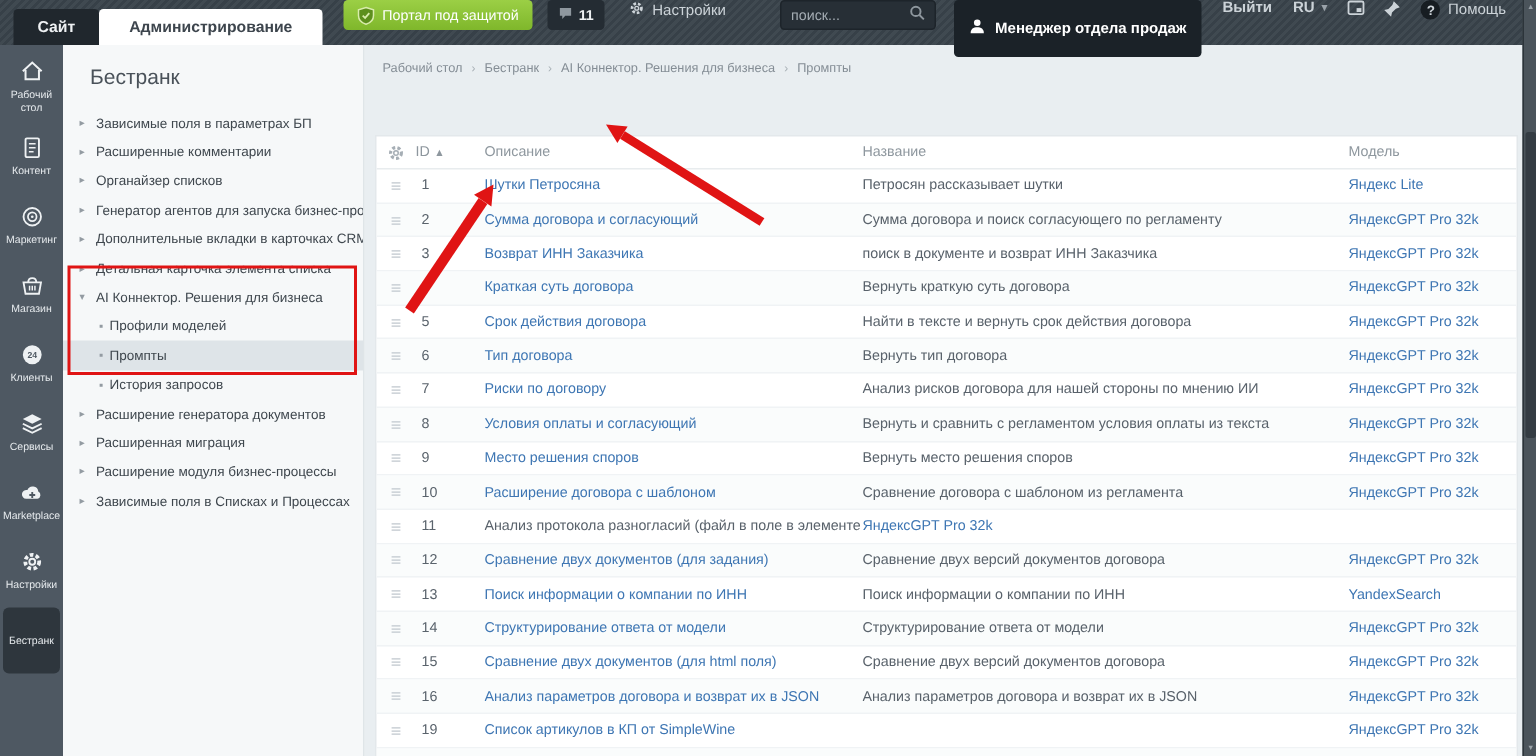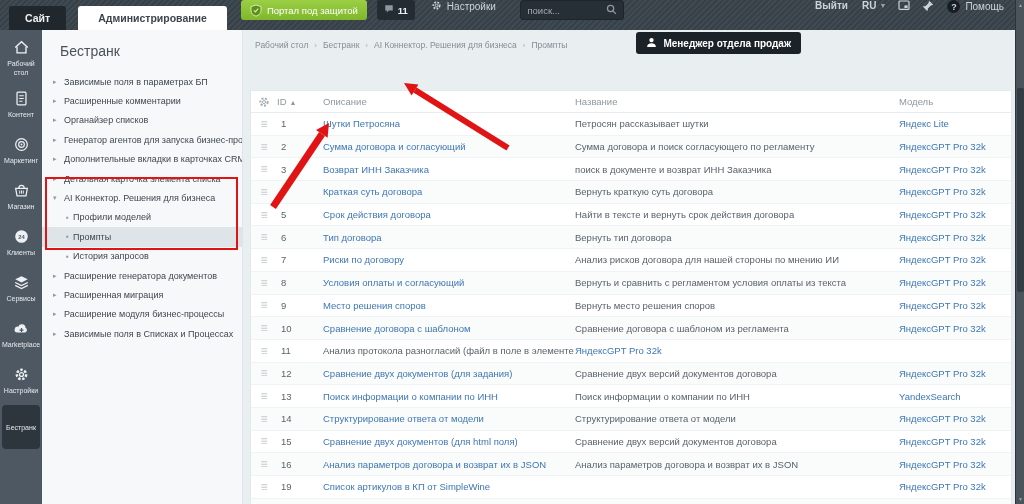--- a/index.html
+++ b/index.html
@@ -6,33 +6,33 @@
   body { font-family:"Liberation Sans", sans-serif; }
   .screen { position:relative; width:1024px; height:504px; background:#e9eef1; overflow:hidden; }
 
   
   .topbar { position:absolute; left:0; top:0; width:1024px; height:30px; background:#39434b;
     background-image:repeating-linear-gradient(135deg, rgba(255,255,255,.035) 0 2px, rgba(0,0,0,.04) 2px 4px);
     display:flex; align-items:flex-start; z-index:3; }
   .tab { height:24px; margin-top:6px; display:flex; align-items:center; padding:0 16px;
     font-size:10.5px; font-weight:bold; border-radius:3px 3px 0 0; white-space:nowrap; }
   .tab-site { background:#20272d; color:#eef1f3; margin-left:9px; }
-  .tab-admin { background:#ffffff; color:#3d454d; margin-left:12px; padding:4px 20px; }
+  .tab-admin { background:#ffffff; color:#3d454d; margin-left:0; padding:4px 20px; }
   .btn-protect { margin-left:14px; height:20px; display:flex; align-items:center; gap:5px;
     background:linear-gradient(#9bcf45,#7fb72b); border-radius:3px; padding:0 9px;
     color:#fff; font-size:9.5px; font-weight:normal; white-space:nowrap; }
   .badge-msgs { margin-left:10px; height:20px; display:flex; align-items:center; gap:4px;
     background:#242c33; border-radius:3px; padding:0 7px; color:#eef1f3; font-size:9.5px; font-weight:bold; }
   .top-settings { margin-left:16px; display:flex; align-items:center; gap:5px; color:#ccd3d8; font-size:10px; }
   .search-box { margin-left:auto; width:104px; height:20px; background:#272f36; border:1px solid #1d242a;
     border-radius:3px; display:flex; align-items:center; padding:0 6px; color:#99a2a9; }
   .search-box input { flex:1; min-width:0; background:transparent; border:none; outline:none;
     color:#aab2b8; font-size:9.5px; font-family:Liberation Sans, sans-serif; }
-  .user-btn { margin-left:12px; height:22px; background:#1b2228; border-radius:3px; display:flex;
-    align-items:center; gap:6px; padding:0 10px; color:#fff; font-size:10px; font-weight:bold; white-space:nowrap;margin-top:32px; }
+  .user-btn { margin-left:12px; height:38px; background:#1b2228; border-radius:3px; display:flex;
+    align-items:center; gap:6px; padding:0 10px; color:#fff; font-size:10px; font-weight:bold; white-space:nowrap; }
   .top-link { margin-left:14px; color:#ccd3d8; font-size:10px; white-space:nowrap;font-weight:bold; }
   .lang { display:flex; align-items:center; gap:3px; }
   .caret { font-size:7px; color:#9aa2a9; }
   .top-ico { margin-left:12px; display:flex; }
   .help { margin-left:13px; margin-right:20px; display:flex; align-items:center; gap:5px; color:#ccd3d8; font-size:10px; }
   .help-q { width:13px; height:13px; border-radius:50%; background:#171d22; color:#cfd6db; font-size:9px;
     font-weight:bold; display:flex; align-items:center; justify-content:center; }
 
   
   .sidebar { position:absolute; left:0; top:30px; width:42px; height:474px; background:#4e5862;
@@ -408,21 +408,21 @@
           <div class="t-grid t-row">
             <span class="cell-drag">≡</span>
             <span class="cell-id">9</span>
             <span class="cell-name"><a>Место решения споров</a></span>
             <span class="cell-desc">Вернуть место решения споров</span>
             <span class="cell-model"><a>ЯндексGPT Pro 32k</a></span>
           </div>
           <div class="t-grid t-row">
             <span class="cell-drag">≡</span>
             <span class="cell-id">10</span>
-            <span class="cell-name"><a>Сравнение договора с шаблоном</a></span>
+            <span class="cell-name"><a>Расширение договора с шаблоном</a></span>
             <span class="cell-desc">Сравнение договора с шаблоном из регламента</span>
             <span class="cell-model"><a>ЯндексGPT Pro 32k</a></span>
           </div>
           <div class="t-grid t-row">
             <span class="cell-drag">≡</span>
             <span class="cell-id">11</span>
             <span class="cell-desc">Анализ протокола разногласий (файл в поле в элементе согласования)</span>
             <span class="cell-model"><a>ЯндексGPT Pro 32k</a></span>
           </div>
           <div class="t-grid t-row">

